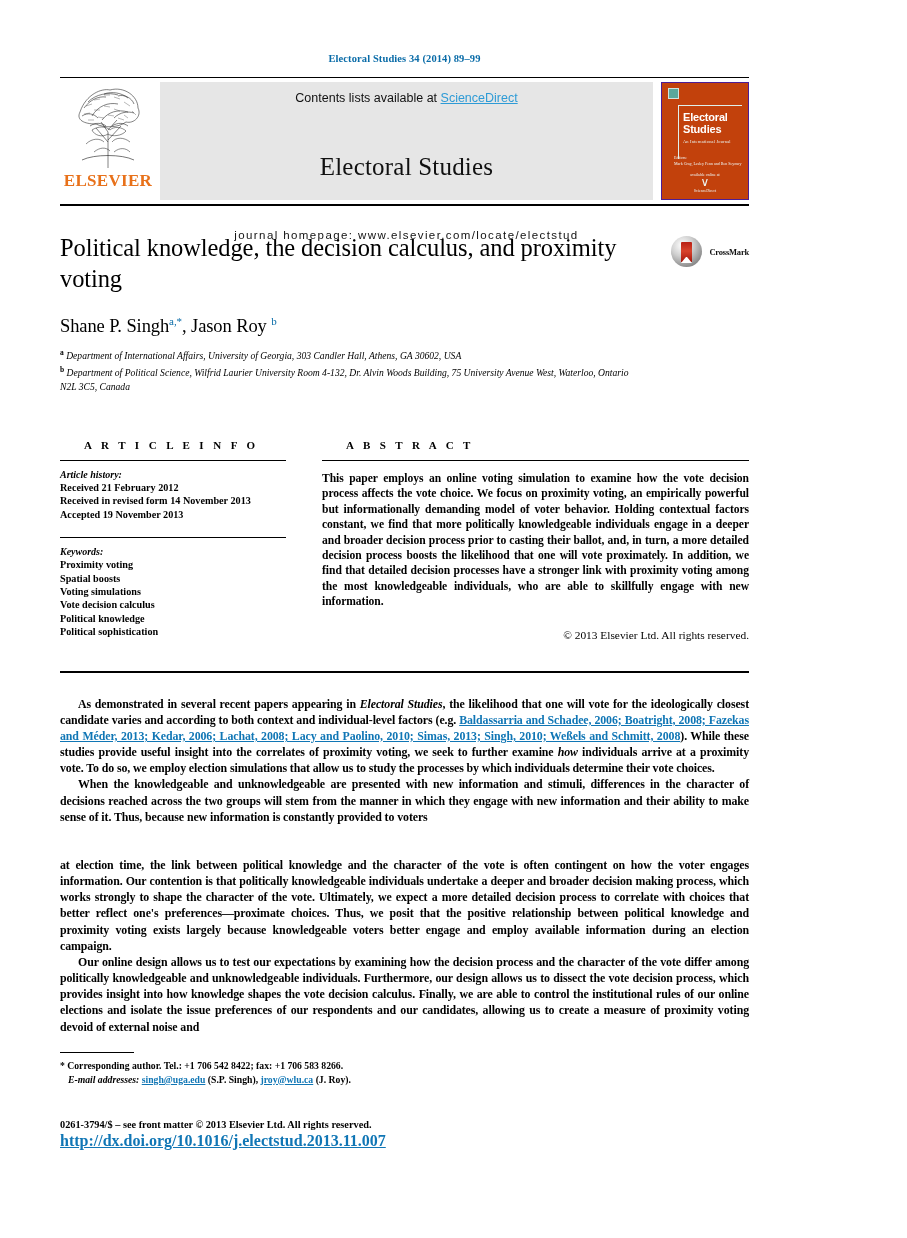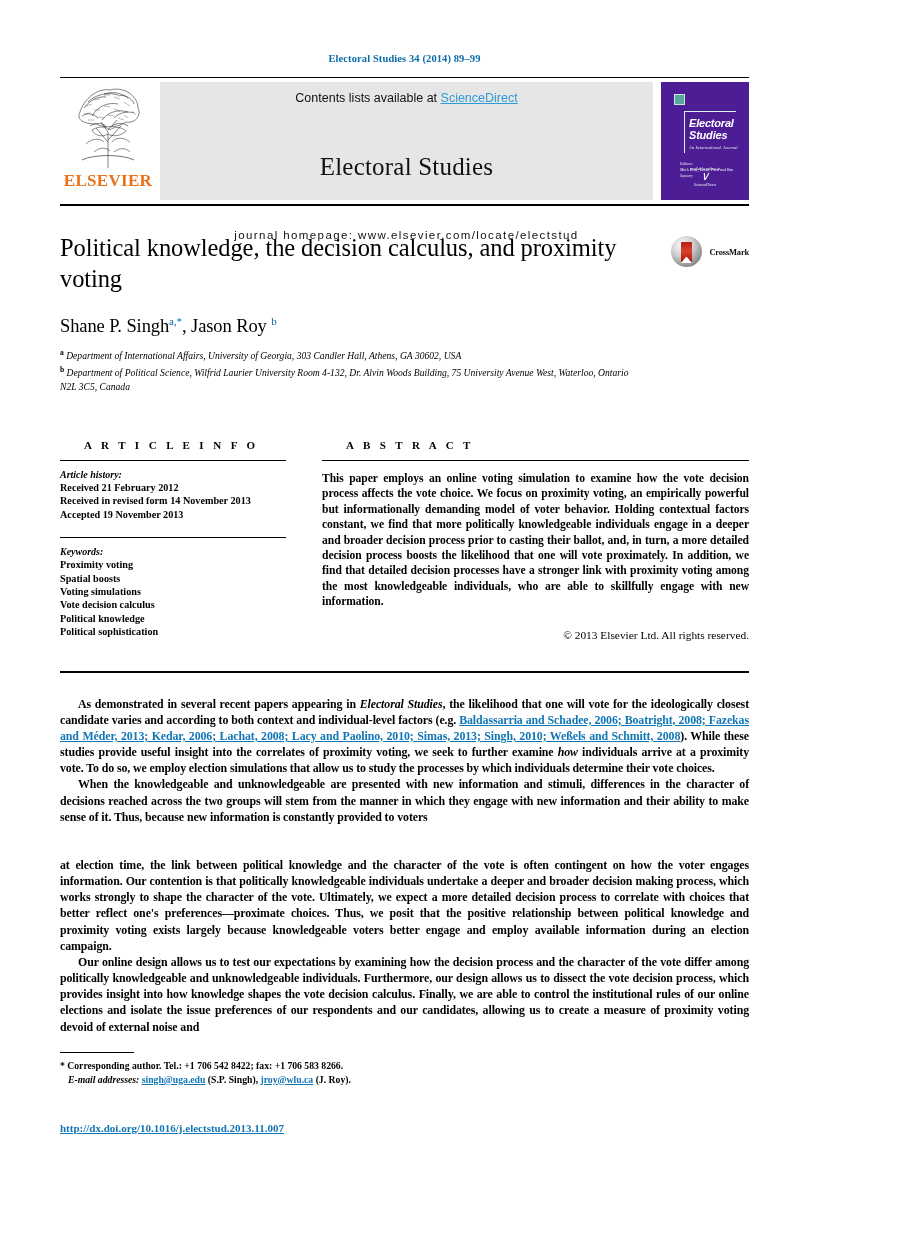--- a/index.html
+++ b/index.html
@@ -74,25 +74,24 @@
   }
   .homepage {
     font-family: "Liberation Sans", sans-serif;
     font-size: 11.5px;
     color: #111;
     letter-spacing: 1.4px;
   }
   .cover-thumb {
     width: 88px;
     flex: none;
-    border: 7px solid #4c1d95;
-    background: #4c1d95;
+    border: 1px solid #4c1d95;
+    background: #c2410c;
     position: relative;
     overflow: hidden;
-    font-style: italic;
   }
   .cover-inner {
     position: absolute;
     left: 16px; top: 22px; right: 6px; bottom: 40px;
     border-left: 1.5px solid #dff0ec;
     border-top: 1.5px solid #dff0ec;
   }
   .cover-sq {
     position: absolute; left: 6px; top: 5px;
     width: 11px; height: 11px;
@@ -246,21 +245,21 @@
   .footnote {
     font-size: 9.7px; font-weight: bold; line-height: 13.6px;
     margin-top: 6px; padding-left: 8px; text-indent: -8px;
   }
   .footnote .em-lbl { font-style: italic; }
   .mail { color: #1076b5; }
 
   
   .footer { position: absolute; left: 60px; top: 1118px; width: 500px; }
   .footer-line1 { font-size: 10.3px; font-weight: bold; line-height: 14px; }
-  .footer-doi { font-size: 11px; font-weight: bold; color: #1076b5; line-height: 14px; }
+  .footer-doi { font-size: 16px; font-weight: bold; color: #1076b5; line-height: 14px; }
 </style>
 </head>
 <body>
 
 <div class="page">
 
   <div class="runhead">Electoral Studies 34 (2014) 89–99</div>
 
   <div class="masthead-rule-top"></div>
 
@@ -386,16 +385,17 @@
 
   <div class="footnote-wrap">
     <div class="fn-rule"></div>
     <div class="footnote">
       <span>*</span><span> Corresponding author. Tel.: +1 706 542 8422; fax: +1 706 583 8266.</span><br>
       <span class="em-lbl">E-mail addresses:</span> <a class="mail" href="#">singh@uga.edu</a><span> (S.P. Singh), </span><a class="mail" href="#">jroy@wlu.ca</a><span> (J. Roy).</span>
     </div>
   </div>
 
   <div class="footer">
+    <div class="footer-line1">0261-3794/$ – see front matter © 2013 Elsevier Ltd. All rights reserved.</div>
     <a class="footer-doi" href="#">http://dx.doi.org/10.1016/j.electstud.2013.11.007</a>
   </div>
 
 </div>
 
 </body></html>

